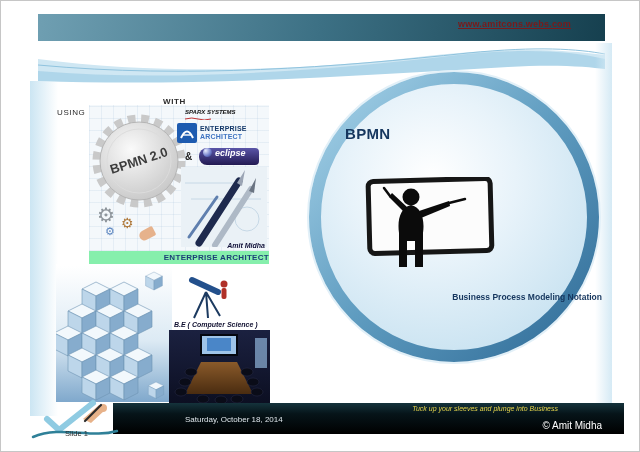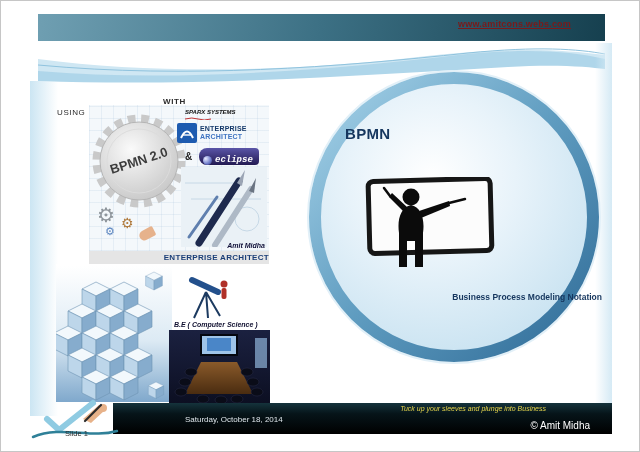--- a/index.html
+++ b/index.html
@@ -30,54 +30,54 @@
                       repeating-linear-gradient(90deg,rgba(120,160,200,.12) 0 1px,transparent 1px 12px);}
   .badge{left:0px;top:6px;width:100px;height:100px;}
   .sparx-brand{left:96px;top:4px;font-size:6px;font-weight:800;font-style:italic;color:#111;}
   .sparx-swoosh{left:96px;top:12px;width:26px;height:3px;}
   .ea-logo{left:88px;top:16px;width:90px;height:24px;display:flex;align-items:center;gap:3px;}
   .ea-text{display:flex;flex-direction:column;line-height:8px;}
   .ea-l1{font-size:7px;font-weight:800;color:#163a6b;letter-spacing:.2px;}
   .ea-l2{font-size:7px;font-weight:800;color:#3f74c2;letter-spacing:.2px;}
   .amp{left:96px;top:46px;font-size:10px;font-weight:bold;color:#222;}
   .eclipse-logo{left:110px;top:43px;width:60px;height:17px;border-radius:8px 4px 4px 8px;
-      background:linear-gradient(180deg,#5a55a8,#221a52);display:flex;align-items:flex-end;gap:3px;padding-left:4px;box-sizing:border-box;font-family:Liberation Mono, monospace;}
+      background:linear-gradient(180deg,#5a55a8,#221a52);display:flex;align-items:flex-start;gap:3px;padding-left:4px;box-sizing:border-box;}
   .eclipse-sphere{width:9px;height:9px;border-radius:50%;
       background:radial-gradient(circle at 30% 30%,#e8ecff,#6a78c8 60%,#2a2a66);}
   .eclipse-label{font-size:9px;font-weight:bold;font-style:italic;color:#fff;}
   .pens{left:92px;top:62px;width:86px;height:80px;}
   .gears{left:2px;top:98px;width:84px;height:46px;}
   .gear-1{left:6px;top:0px;font-size:20px;color:#8f969c;}
   .gear-2{left:30px;top:12px;font-size:14px;color:#b07a3c;}
   .gear-3{left:14px;top:22px;font-size:11px;color:#5c86c0;}
   .finger{left:48px;top:26px;width:16px;height:10px;background:#e6b28c;border-radius:6px 2px 2px 6px;
           transform:rotate(-28deg);}
   .author-sign{right:4px;bottom:2px;font-size:7px;font-weight:bold;font-style:italic;color:#101038;z-index:3;}
 
-  .caption-strip{left:88px;top:250px;width:180px;height:13px;background:#e5e5e5;
+  .caption-strip{left:88px;top:250px;width:180px;height:13px;background:#86efac;
       font-size:8px;font-weight:bold;color:#1b3e77;text-align:right;line-height:13px;letter-spacing:.3px;}
 
   
   .block-bottom{left:55px;top:263px;width:214px;height:139px;background:#fff;}
   .cubes{left:0px;top:2px;width:116px;height:136px;}
   .telescope{left:122px;top:2px;width:56px;height:56px;}
   .degrees{left:118px;top:56px;line-height:10px;}
   .degree-line{font-size:7px;font-weight:bold;font-style:italic;color:#101030;}
   .conference{left:113px;top:66px;width:101px;height:73px;}
 
   
   .ring{left:305px;top:68px;width:296px;height:296px;}
   .bpmn-heading{left:344px;top:124px;font-size:15px;font-weight:bold;color:#15365e;letter-spacing:.3px;}
   .presenter{left:352px;top:176px;width:150px;height:92px;}
   .notation-caption{left:305px;top:291px;width:296px;text-align:right;
       font-size:8.5px;font-weight:bold;color:#15365e;}
 
   
   .footer-bar{left:112px;top:402px;width:499px;height:31px;
-      background:linear-gradient(180deg,#15333c 0%,#061419 35%,#000 100%);}
+      background:linear-gradient(180deg,#15333c 0%,#061419 35%,#000 100%);padding-left:12px;}
   .tagline{position:absolute;right:66px;top:2px;font-size:7px;font-style:italic;color:#e6d44a;}
   .footer-date{position:absolute;left:72px;top:12px;font-size:8px;color:#dde4e9;}
   .copyright{position:absolute;right:22px;bottom:3px;font-size:10px;font-weight:normal;color:#fff;}
 
   .checkhand{left:38px;top:396px;width:74px;height:42px;}
   .swoosh{left:30px;top:420px;width:88px;height:22px;}
   .slide-label{left:64px;top:428px;font-size:7.5px;color:#2c2c2c;}
 </style>
 </head>
 <body>

